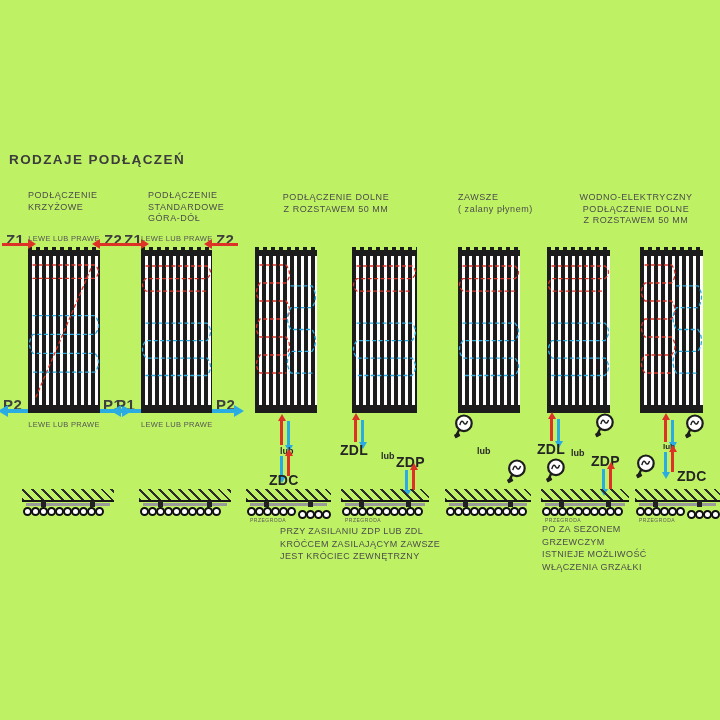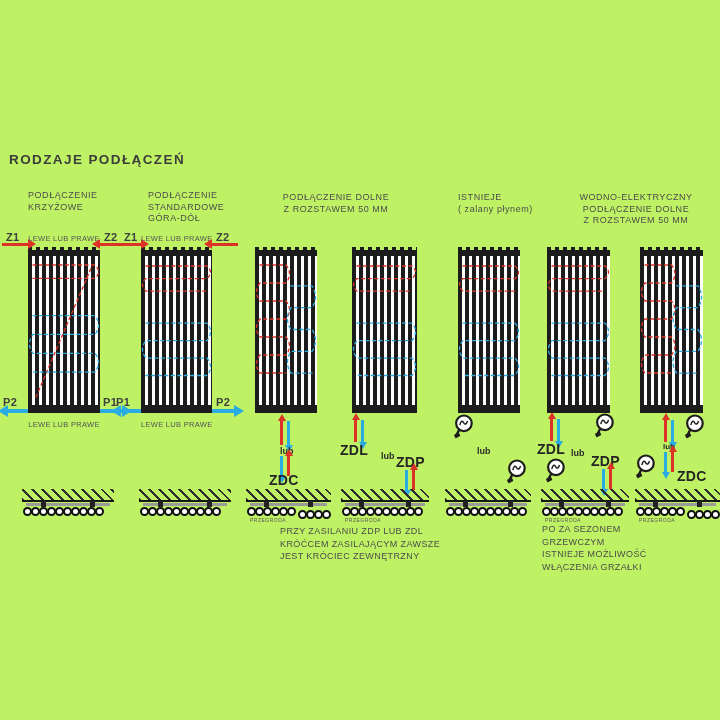--- a/index.html
+++ b/index.html
@@ -10,21 +10,21 @@
   .collabel{font-size:9px;line-height:11.5px;letter-spacing:.55px;color:#4c4c4c;white-space:pre-line;}
   .center{text-align:center;}
   
   .radiator{position:absolute;}
   .rad-nip{height:3px;background:repeating-linear-gradient(90deg,#1c1c1c 0 4px,transparent 4px 8px);}
   .rad-top{height:6px;background:#1c1c1c;}
   .rad-body{position:relative;height:149px;background:repeating-linear-gradient(90deg,#1c1c1c 0 4px,#fdfdfd 4px 7px);}
   .rad-bottom{height:8px;background:#1c1c1c;}
   .flow-svg{position:absolute;left:0;top:0;width:100%;height:100%;}
   
-  .portlabel{font-size:11px;font-weight:bold;color:#3f3f3f;letter-spacing:.4px;}
+  .portlabel{font-size:15px;font-weight:bold;color:#3f3f3f;letter-spacing:.4px;}
   .sidenote{font-size:7.5px;letter-spacing:.3px;color:#555;white-space:nowrap;}
   .bigcode{font-size:14px;font-weight:bold;color:#252525;letter-spacing:.3px;}
   .lub{font-size:9px;font-weight:bold;color:#2a2a2a;}
   .note{font-size:9px;line-height:12.5px;letter-spacing:.4px;color:#4c4c4c;white-space:pre-line;}
   
   .ha{position:absolute;height:2.6px;}
   .ha.red{background:#dd3327;}
   .ha.blue{background:#2aace2;height:3.5px;}
   .ha::after{content:"";position:absolute;top:50%;transform:translateY(-50%);width:0;height:0;}
   .ha.right::after{left:100%;border-top:5px solid transparent;border-bottom:5px solid transparent;}
@@ -64,21 +64,21 @@
 
   <div class="abs h1" style="left:9px;top:152px">RODZAJE PODŁĄCZEŃ</div>
 
   <div class="abs collabel" style="left:28px;top:190px">PODŁĄCZENIE
 KRZYŻOWE</div>
   <div class="abs collabel" style="left:148px;top:190px">PODŁĄCZENIE
 STANDARDOWE
 GÓRA-DÓŁ</div>
   <div class="abs collabel center" style="left:250px;top:192px;width:172px">PODŁĄCZENIE DOLNE
 Z ROZSTAWEM 50 MM</div>
-  <div class="abs collabel" style="left:458px;top:192px">ISTNIEJE
+  <div class="abs collabel" style="left:458px;top:192px">ZAWSZE
 ( zalany płynem)</div>
   <div class="abs collabel center" style="left:548px;top:192px;width:176px">WODNO-ELEKTRYCZNY
 PODŁĄCZENIE DOLNE
 Z ROZSTAWEM 50 MM</div>
 
   <div class="radiator" style="left:28px;top:247px;width:72px">
     <div class="rad-nip"></div>
     <div class="rad-top"></div>
     <div class="rad-body">
         <svg viewBox="0 0 72 149" class="flow-svg">

